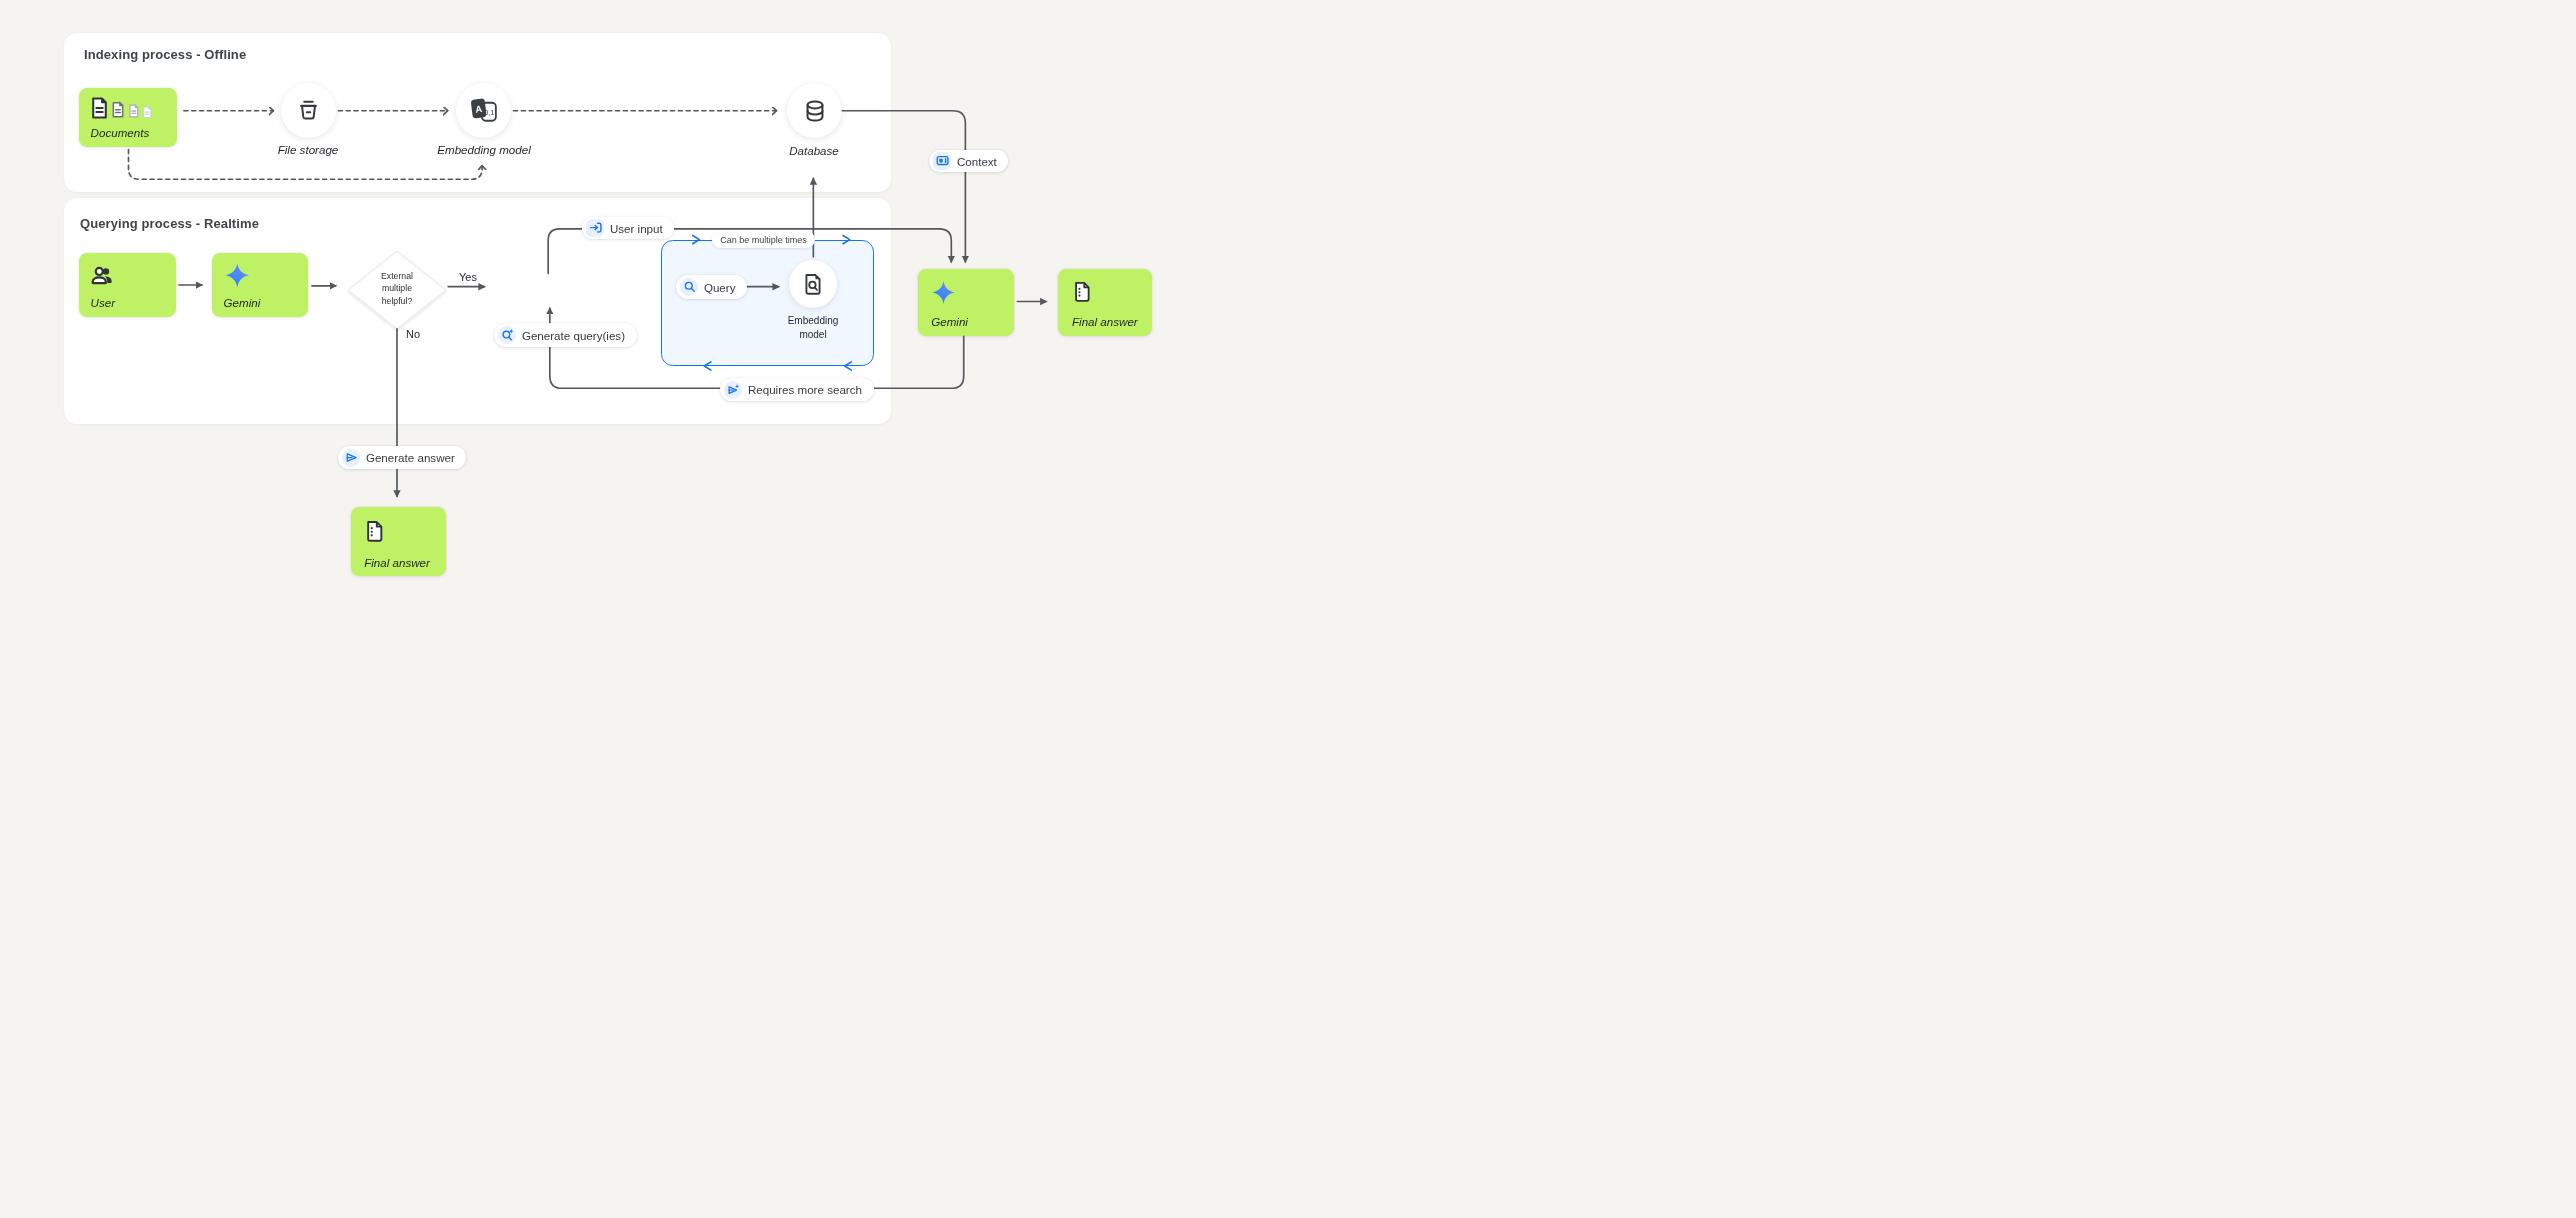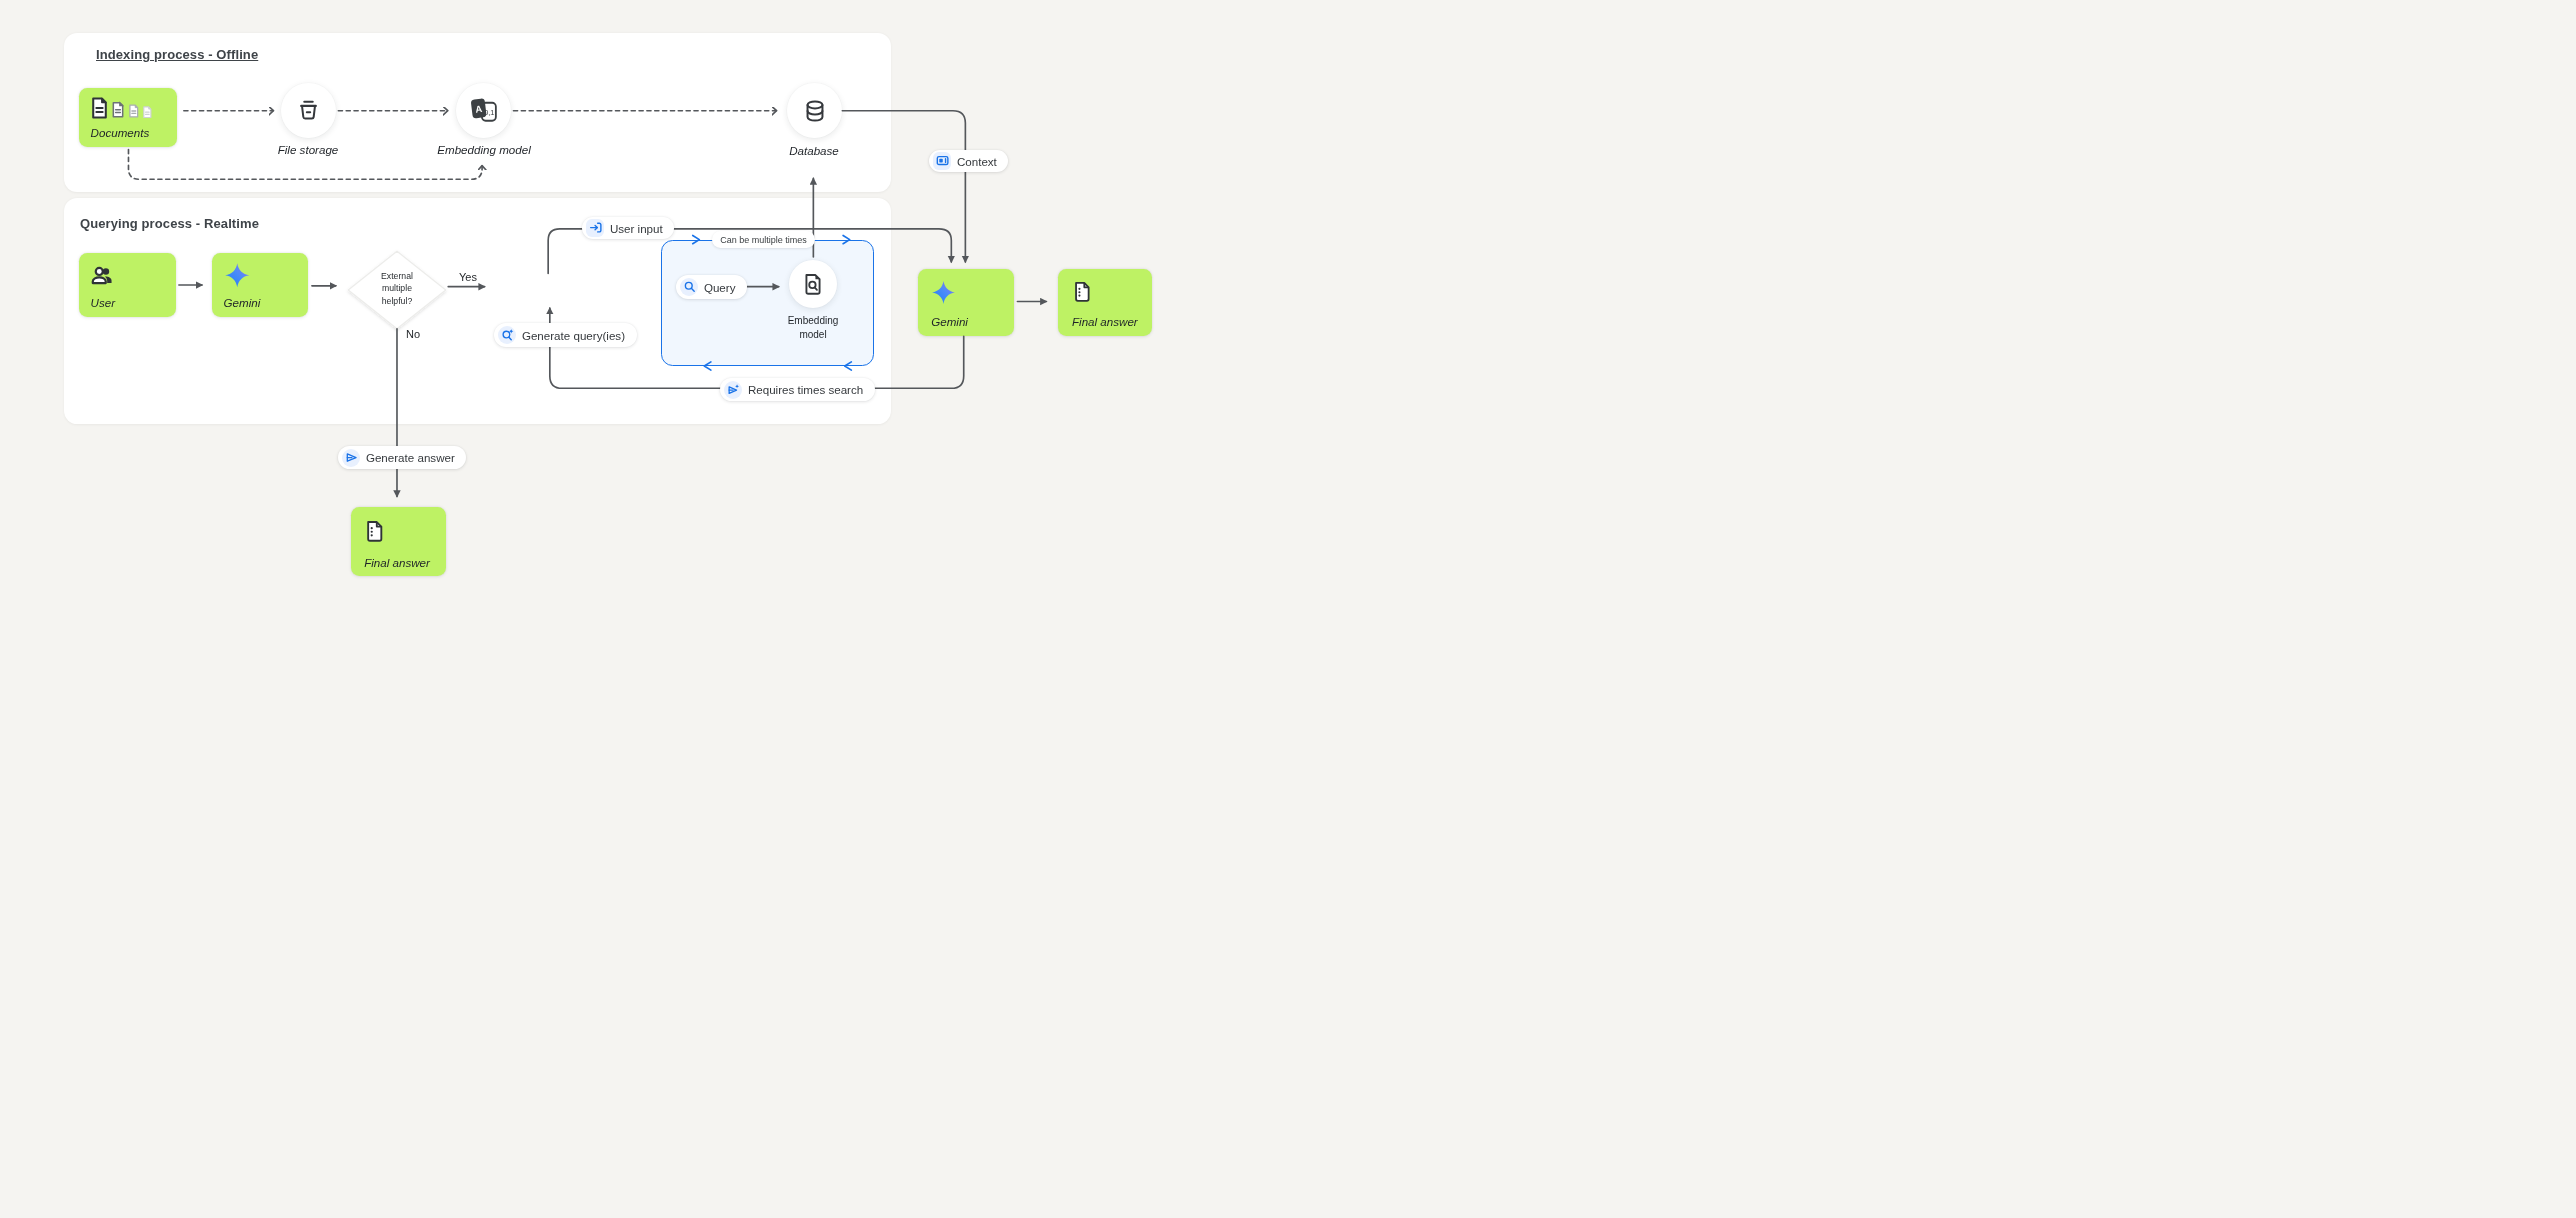--- a/index.html
+++ b/index.html
@@ -2,21 +2,21 @@
 <html style="font-size:13.2px"><head>
 <meta charset="utf-8">
 <style>
   html,body{margin:0;padding:0;background:#f5f4f1;}
   #canvas{position:relative;width:1288px;height:613px;background:#f5f4f1;overflow:hidden;
     font-family:"Liberation Sans","DejaVu Sans",sans-serif;color:#202124;}
   .card{position:absolute;background:#fff;border-radius:13.2px;box-shadow:0 0.8px 2.5px rgba(0,0,0,.05);z-index:0;}
   #card-indexing{left:64px;top:33px;width:827px;height:159px;}
   #card-querying{left:64px;top:198px;width:827px;height:226px;}
   .sec-title{position:absolute;font-size:13px;font-weight:700;color:#3f4449;z-index:3;letter-spacing:0.1px;}
-  #title1{left:96px;top:47px;text-decoration:underline;}
+  #title1{left:84px;top:47px;}
   #title2{left:80px;top:216px;}
 
   .bluebox{position:absolute;left:661px;top:240px;width:213px;height:126px;background:#f1f7fe;
     border:1.3px solid #1a73e8;border-radius:11.6px;box-sizing:border-box;z-index:1;}
 
   svg.overlay{position:absolute;left:0;top:0;z-index:2;pointer-events:none;}
 
   .node-box{position:absolute;background:#bef264;border-radius:8.3px;z-index:1;
     box-shadow:0 0.8px 3.3px rgba(31,35,40,.10),0 0 0 0.8px rgba(31,35,40,.025);font-style:italic;}
   .node-box .lbl{position:absolute;left:11.6px;font-size:11.6px;color:#1f2328;white-space:nowrap;}
@@ -229,21 +229,21 @@
   <div class="mini" style="left:712px;top:231px;">Can be multiple times</div>
 
   <div class="pill" style="left:720px;top:378px;">
     <span class="pic">
       <svg width="13.2" height="13.2" viewBox="0 0 16 16">
           <path d="M2.6 4.6 L11.6 8.6 L2.6 12.6 Z" fill="none" stroke="#1a73e8" stroke-width="1.6" stroke-linejoin="round"></path>
           <path d="M2.6 8.6 H7.4" stroke="#1a73e8" stroke-width="1.6" stroke-linecap="round"></path>
           <path d="M12.2 1.4 c.25 1.45 1.05 2.25 2.5 2.5 c-1.45 .25 -2.25 1.05 -2.5 2.5 c-.25 -1.45 -1.05 -2.25 -2.5 -2.5 c1.45 -.25 2.25 -1.05 2.5 -2.5 z" fill="#1a73e8"></path>
         </svg>
     </span>
-    <span>Requires times search</span>
+    <span>Requires more search</span>
   </div>
 
   <div class="pill" style="left:338px;top:446px;">
     <span class="pic">
       <svg width="13.2" height="13.2" viewBox="0 0 16 16">
           <path d="M2.8 3.6 L13.4 8 L2.8 12.4 Z" fill="none" stroke="#1a73e8" stroke-width="1.6" stroke-linejoin="round"></path>
           <path d="M2.8 8 H8.4" stroke="#1a73e8" stroke-width="1.6" stroke-linecap="round"></path>
         </svg>
     </span>
     <span>Generate answer</span>

